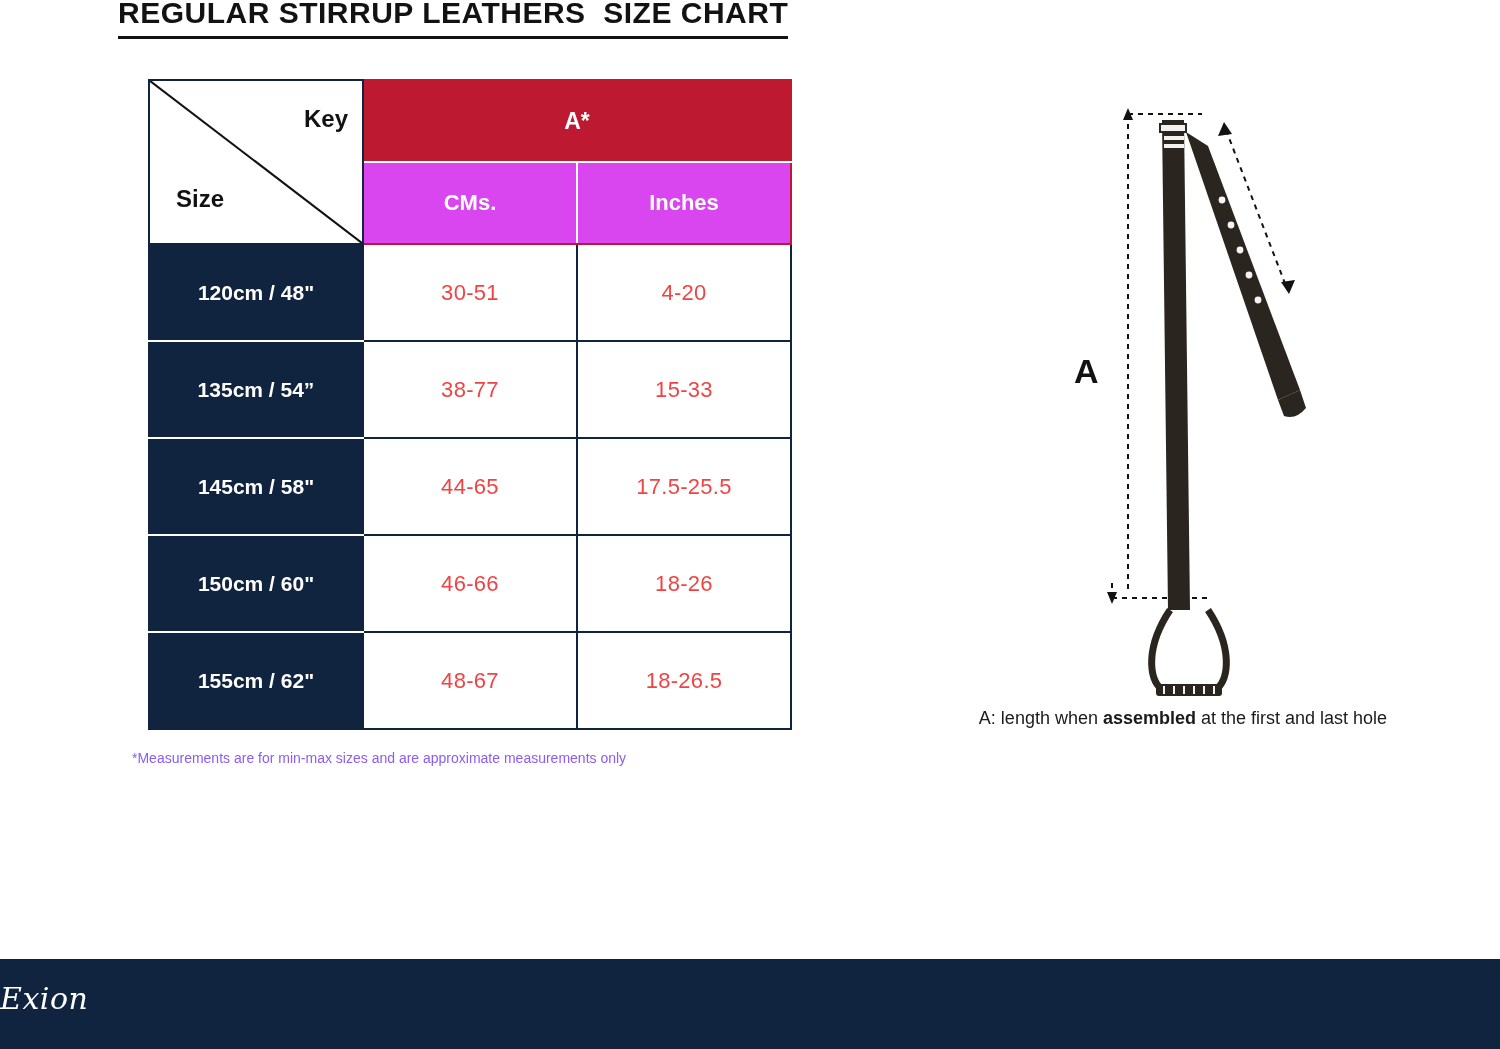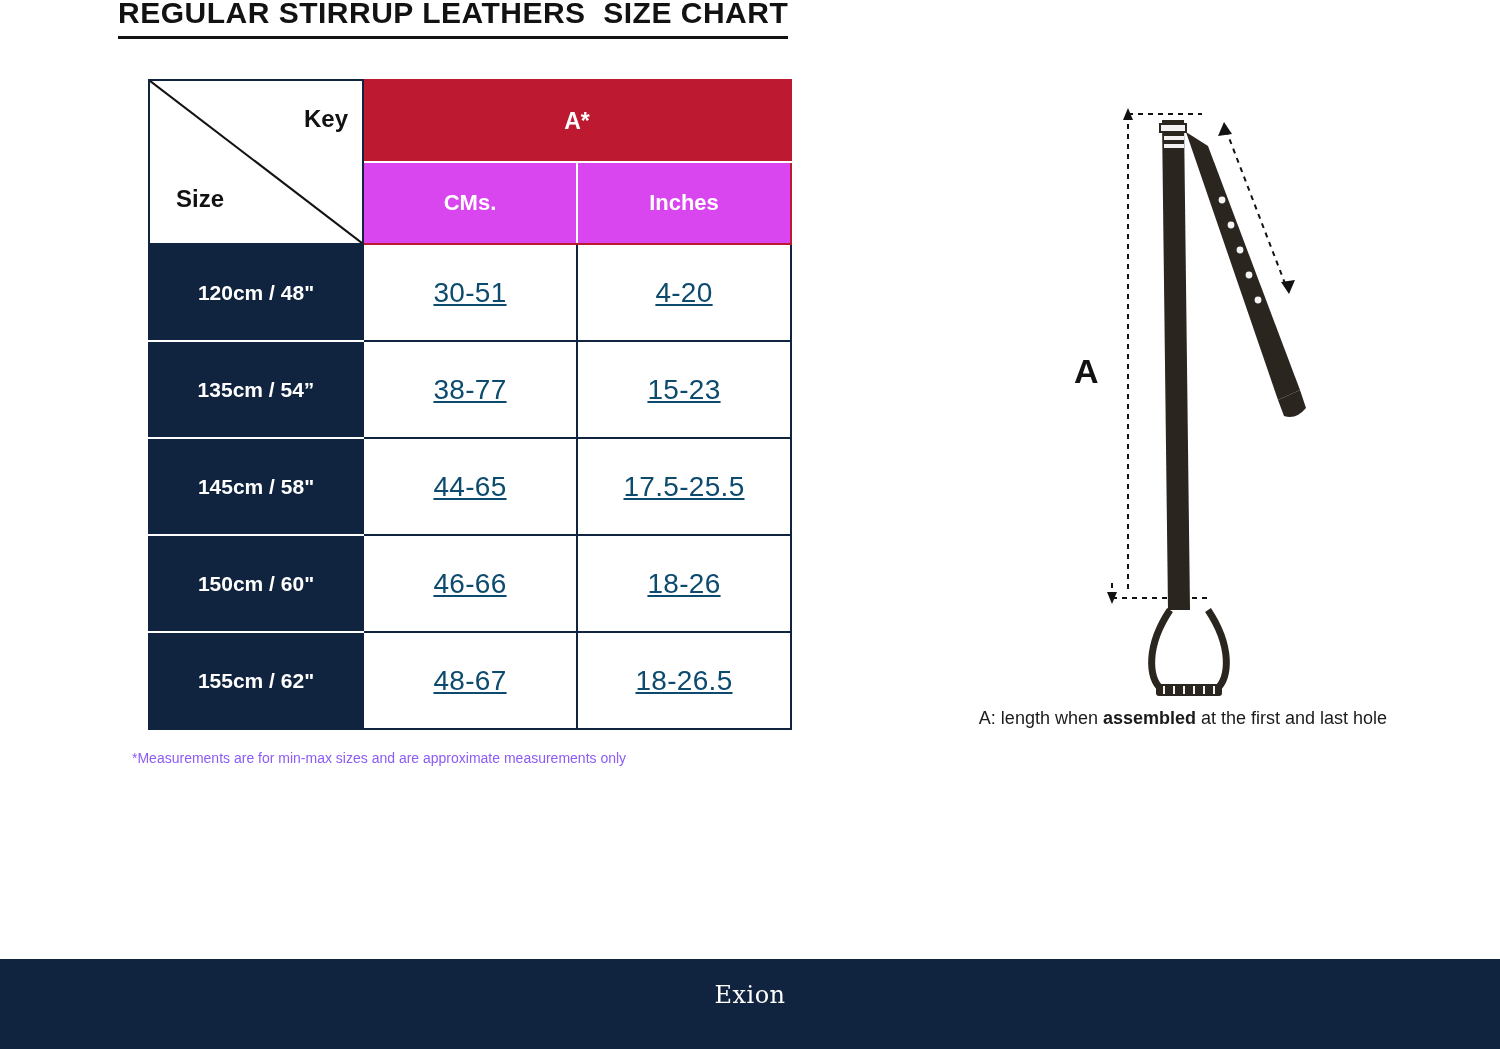--- a/index.html
+++ b/index.html
@@ -101,25 +101,24 @@
     font-size: 21px;
     font-weight: bold;
     height: 97px;
     border-color: #10243f !important;
     border-bottom: 2px solid #ffffff !important;
   }
   tr:last-child .row-size { border-bottom: 2px solid #10243f !important; }
 
   .row-val {
     background: #ffffff;
-    color: #0c4a6e;
-    font-size: 28px;
+    color: #ef4444;
+    font-size: 22px;
     height: 97px;
     letter-spacing: 0.3px;
-    text-decoration: underline;
   }
 
   
   #footnote {
     position: absolute;
     left: 132px;
     top: 750px;
     font-size: 14px;
     color: #8b5cf6;
   }
@@ -158,24 +157,24 @@
     left: 0;
     bottom: 0;
     width: 1500px;
     height: 90px;
     background: #10243f;
   }
   #footer-logo {
     position: absolute;
     left: 0; right: 0;
     top: 22px;
-    text-align: center;
     color: #ffffff;
     font-family: "DejaVu Serif", serif;
-    font-size: 24px;
+    font-style: italic;
+    font-size: 30px;
     letter-spacing: 0.5px;
   }
 </style>
 </head>
 <body>
 
 <div id="title">REGULAR STIRRUP LEATHERS  SIZE CHART</div>
 
 <table id="size-table">
   <tbody>
@@ -197,21 +196,21 @@
     </tr>
 
     <tr>
       <td class="col-size row-size">120cm / 48"</td>
       <td class="col-cm row-val">30-51</td>
       <td class="col-in row-val">4-20</td>
     </tr>
     <tr>
       <td class="col-size row-size">135cm / 54”</td>
       <td class="col-cm row-val">38-77</td>
-      <td class="col-in row-val">15-23</td>
+      <td class="col-in row-val">15-33</td>
     </tr>
     <tr>
       <td class="col-size row-size">145cm / 58"</td>
       <td class="col-cm row-val">44-65</td>
       <td class="col-in row-val">17.5-25.5</td>
     </tr>
     <tr>
       <td class="col-size row-size">150cm / 60"</td>
       <td class="col-cm row-val">46-66</td>
       <td class="col-in row-val">18-26</td>

